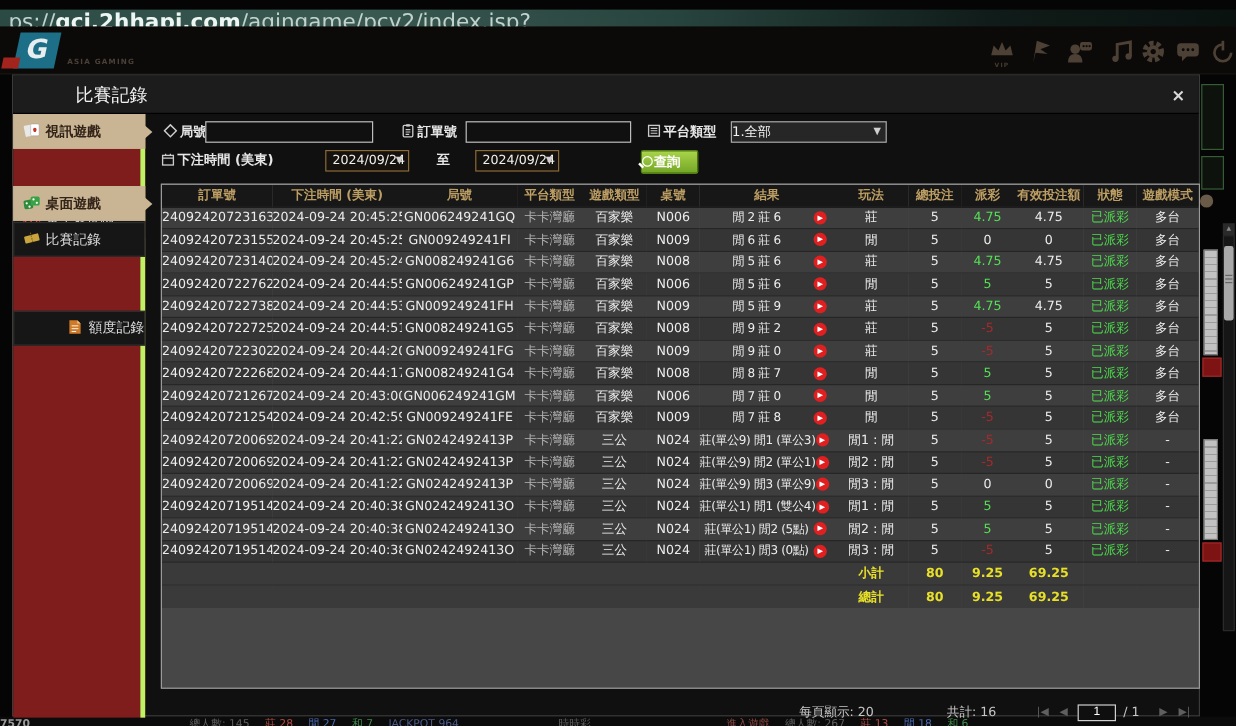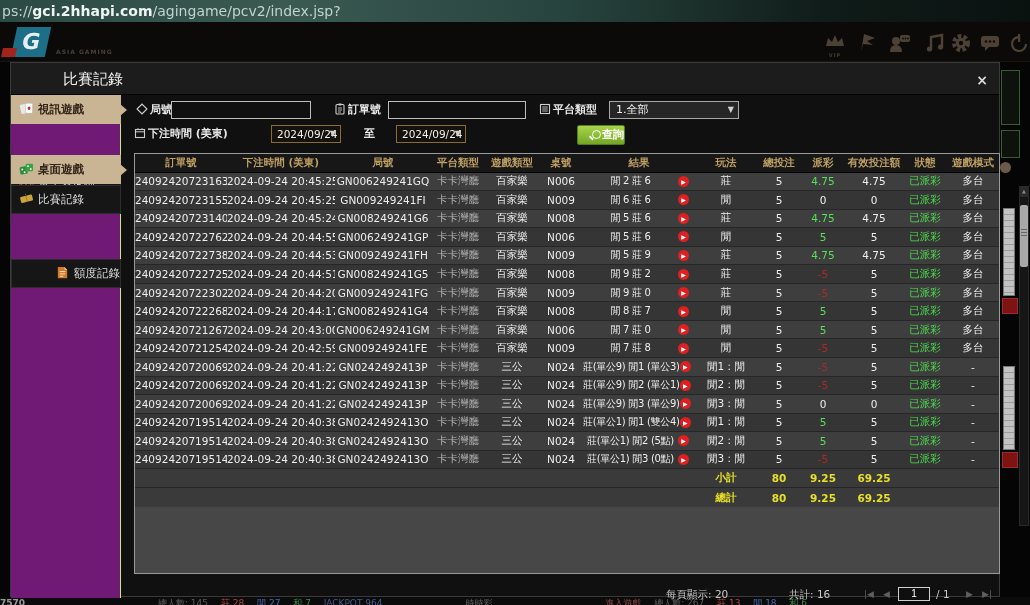--- a/index.html
+++ b/index.html
@@ -1,23 +1,23 @@
 <!DOCTYPE html>
 <html><head>
 <meta charset="utf-8">
 <style>
   * { margin:0; padding:0; box-sizing:border-box; }
   html,body { width:1030px; height:605px; overflow:hidden; background:#000; font-family:"DejaVu Sans",sans-serif; }
   .abs { position:absolute; }
   #stage { position:relative; width:1030px; height:605px; background:#050505; }
 
   
-  #browser-bar { left:0; top:0; width:1030px; height:22px;
+  #browser-bar { left:0; top:8px; width:1030px; height:22px;
     background:linear-gradient(90deg,#2b4a44 0%,#3a5a52 28%,#27433d 55%,#101c19 80%,#0a1210 100%);
-    color:#c2d2ce; font-size:14px; line-height:22px; padding-left:2px; white-space:nowrap; }
+    color:#c2d2ce; font-size:18px; line-height:22px; padding-left:7px; white-space:nowrap; }
   #browser-bar .dom { color:#eef6f3; font-weight:bold; }
 
   
   #app-header { left:0; top:22px; width:1030px; height:40px; background:#0c0a08; border-bottom:1px solid #1a1510; }
   #logo-g { left:14px; top:5px; width:34px; height:30px; background:#1c6f86; transform:skewX(-12deg);
     color:#e8eef0; font-weight:bold; font-size:22px; text-align:center; line-height:30px; }
   #logo-red { left:2px; top:26px; width:14px; height:9px; background:#a3241d; transform:skewX(-12deg); }
   #logo-sub { left:56px; top:26px; color:#4a4038; font-size:6px; letter-spacing:1px; font-weight:bold; }
   .hicon { position:absolute; top:10px; width:22px; height:22px; }
   .hicon svg { width:100%; height:100%; }
@@ -42,38 +42,38 @@
   .chip-b { color:#b04a42; } .chip-p { color:#4a6ab0; } .chip-t { color:#3f8a4a; }
   .jackpot { color:#4a5a8a; } .enter-g { color:#8a4a42; } .numbig { color:#9a9a9a; font-weight:bold; }
 
   
   #modal { left:10px; top:62px; width:990px; height:535px; background:#101010; border:1px solid #3a3a3a; }
   #modal-titlebar { left:0; top:0; width:988px; height:32px; background:#1c1c1c; border-bottom:1px solid #000; }
   #modal-title { left:52px; top:7px; color:#f0f0f0; font-size:15px; }
   #modal-close { left:962px; top:8px; width:18px; height:18px; color:#d8d8d8; font-size:14px; font-weight:bold; text-align:center; line-height:18px; cursor:pointer; }
 
   
-  #sidebar { left:0; top:32px; width:110px; height:503px; background:#701a75; border-right:1px solid #bef264; }
+  #sidebar { left:0; top:32px; width:110px; height:503px; background:#7f1d1d; border-right:4px solid #bef264; }
   .side-item { position:absolute; left:0; width:110px; height:29px; background:#161616; border:1px solid #2d2d2d;
     color:#dcdcdc; font-size:11.5px; line-height:27px; cursor:pointer; white-space:nowrap; }
   .side-item .lbl { margin-left:4px; }
   .side-item.active { background:#c9b493; border-color:#c9b493; color:#33241a; font-weight:bold; }
   .side-item.active:after { content:""; position:absolute; right:-7px; top:8px;
     border-left:7px solid #c9b493; border-top:6px solid transparent; border-bottom:6px solid transparent; }
   .sicon { display:inline-block; width:15px; height:15px; vertical-align:-3px; margin-left:7px; }
 
   
   .flabel { position:absolute; color:#e6e6e6; font-size:11px; font-weight:bold; line-height:18px; white-space:nowrap; }
   .ficon { display:inline-block; width:12px; height:12px; vertical-align:-2px; margin-right:2px; }
   .txt-input { position:absolute; height:18px; background:#101010; border:1px solid #bdbdbd; color:#eee; font-size:11px; padding:0 4px; font-family:"DejaVu Sans",sans-serif; }
-  .select-box { position:absolute; height:18px; background:#262626; border:1px solid #a8a8a8; color:#f2f2f2; font-size:11px; line-height:16px; padding-left:6px; cursor:pointer; }
+  .select-box { position:absolute; height:18px; background:#262626; border:1px solid #a8a8a8; color:#f2f2f2; font-size:11px; line-height:16px; padding-left:0; cursor:pointer; }
   .select-box .arr, .date-box .arr { position:absolute; right:4px; top:0; color:#cfcfcf; font-size:8px; line-height:16px; }
   .date-box { position:absolute; width:70px; height:18px; background:#15110c; border:1px solid #8a6a3a; color:#f0f0f0; font-size:10.5px; line-height:16px; padding-left:5px; cursor:pointer; }
   #search-btn { position:absolute; left:523px; top:62px; width:48px; height:20px; border:1px solid #51800f; border-radius:2px;
-    background:linear-gradient(#a9d44b,#74a626); color:#fff; font-size:11px; font-weight:bold; text-align:right; line-height:18px; cursor:pointer;margin-left:43px; }
+    background:linear-gradient(#a9d44b,#74a626); color:#fff; font-size:11px; font-weight:bold; text-align:left; line-height:18px; cursor:pointer; }
   .mag { display:inline-block; position:relative; width:9px; height:9px; border:1.5px solid #fff; border-radius:50%; vertical-align:-1px; margin-right:1px; }
   .mag:after { content:""; position:absolute; left:-4px; top:6px; width:5px; height:1.5px; background:#fff; transform:rotate(45deg); }
 
   
   #table-wrap { left:123px; top:90px; width:866px; height:421px; border:1px solid #9a9a9a; background:#474747; overflow:hidden; }
   table { border-collapse:collapse; table-layout:fixed; width:864px; }
   th { background:#171717; color:#bd9e63; font-size:10.5px; font-weight:bold; height:18px; border-bottom:1px solid #000; white-space:nowrap; overflow:hidden; }
   td { color:#ededed; font-size:10.5px; height:18.56px; text-align:center; white-space:nowrap; overflow:hidden; border-top:1px solid #262626; }
   tbody tr:nth-child(odd) td { background:#3e3e3e; }
   tbody tr:nth-child(even) td { background:#353535; }

